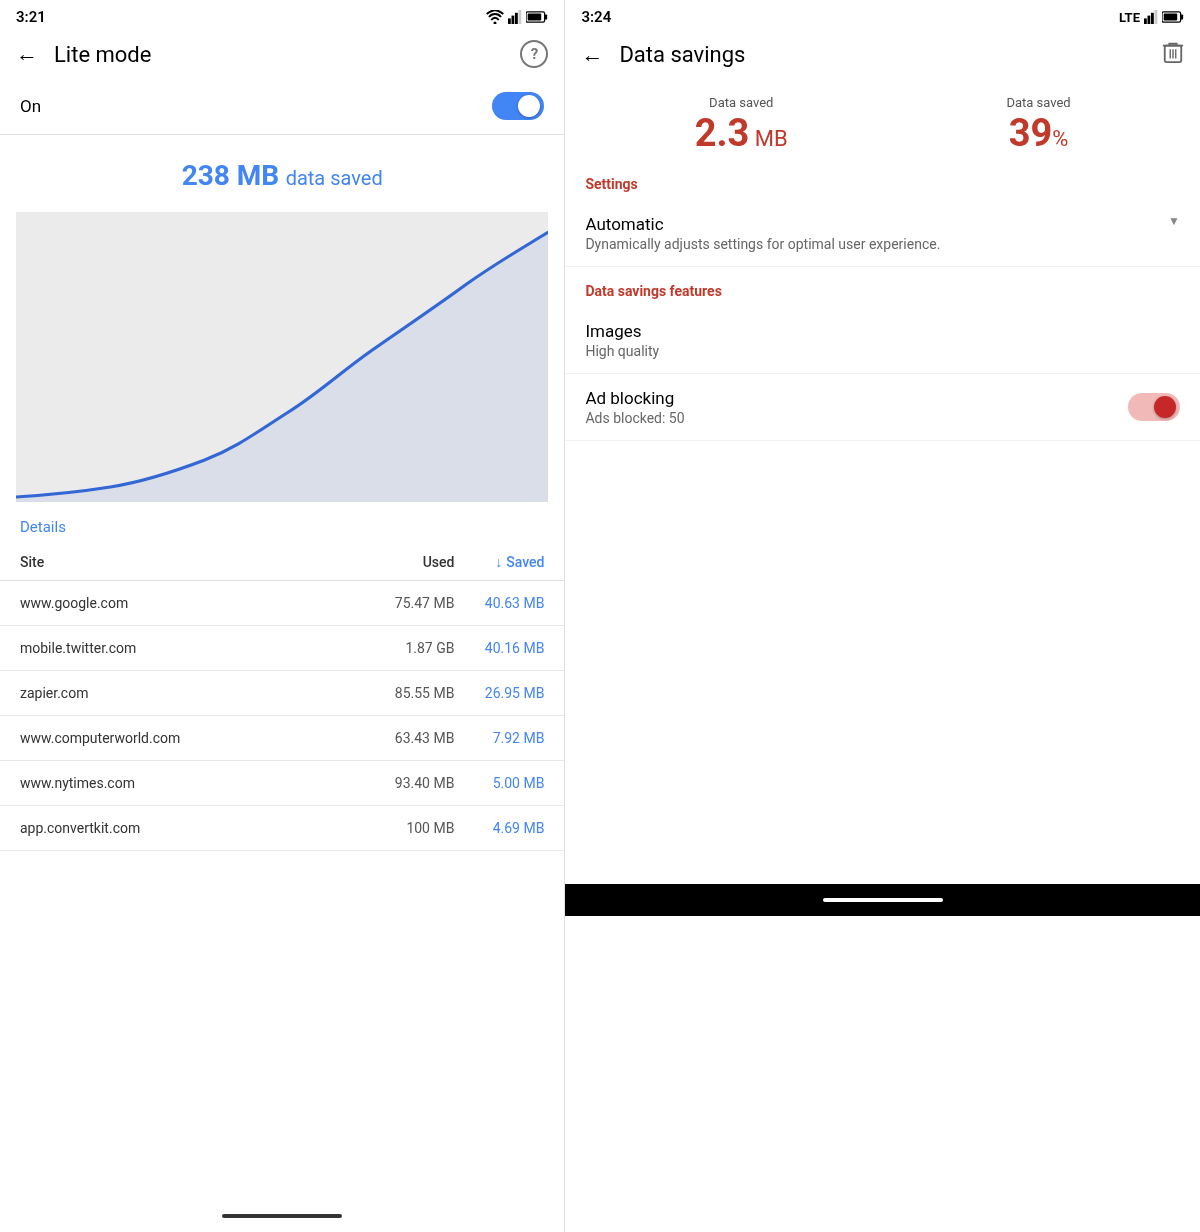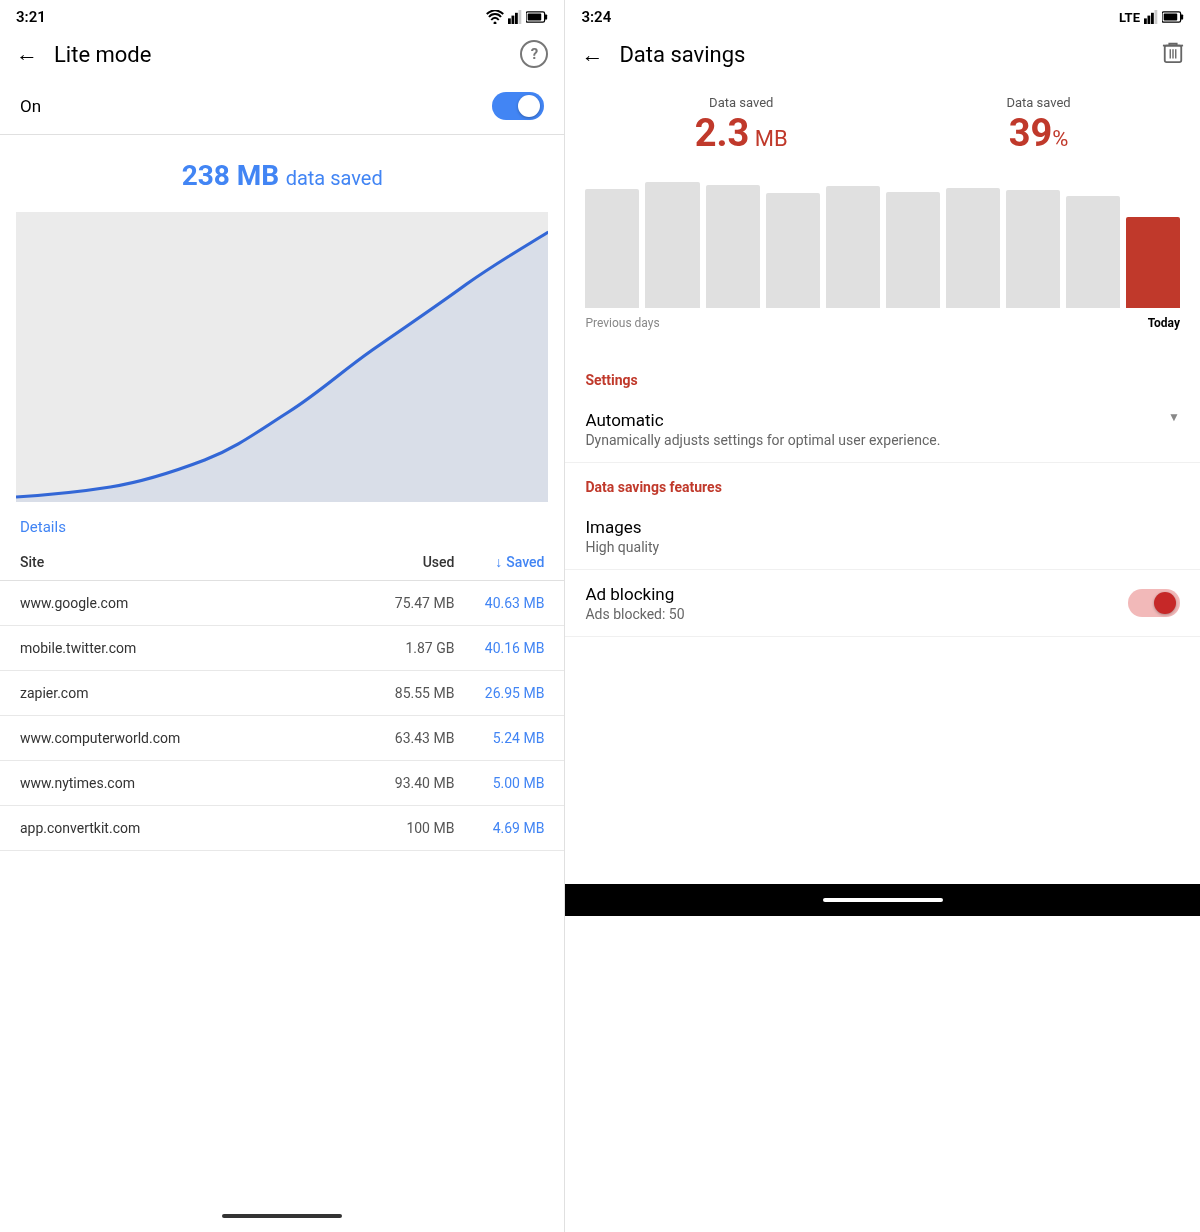--- a/index.html
+++ b/index.html
@@ -352,21 +352,21 @@
       <span class="td-saved">40.16 MB</span>
     </div>
       <div class="table-row">
       <span class="td-site">zapier.com</span>
       <span class="td-used">85.55 MB</span>
       <span class="td-saved">26.95 MB</span>
     </div>
       <div class="table-row">
       <span class="td-site">www.computerworld.com</span>
       <span class="td-used">63.43 MB</span>
-      <span class="td-saved">5.24 MB</span>
+      <span class="td-saved">7.92 MB</span>
     </div>
       <div class="table-row">
       <span class="td-site">www.nytimes.com</span>
       <span class="td-used">93.40 MB</span>
       <span class="td-saved">5.00 MB</span>
     </div>
       <div class="table-row">
       <span class="td-site">app.convertkit.com</span>
       <span class="td-used">100 MB</span>
       <span class="td-saved">4.69 MB</span>
@@ -421,43 +421,20 @@
       </div>
     </div>
     <div class="stat-item">
       <div class="stat-label">Data saved</div>
       <div class="stat-value-large">
         39<span class="stat-unit">%</span>
       </div>
     </div>
   </div>
 
-  <div class="bar-chart-container">
-    <div style="display:flex; align-items:flex-end; height:140px; gap:6px; padding:0 4px; position:relative;">
-
-      <div id="bar-chart-bars" style="display:flex; align-items:flex-end; flex:1; gap:6px; height:140px;">
-          <div style="flex: 1 1 0%; height: 85%; background: rgb(224, 224, 224); border-radius: 2px 2px 0px 0px;"></div>
-          <div style="flex: 1 1 0%; height: 90%; background: rgb(224, 224, 224); border-radius: 2px 2px 0px 0px;"></div>
-          <div style="flex: 1 1 0%; height: 88%; background: rgb(224, 224, 224); border-radius: 2px 2px 0px 0px;"></div>
-          <div style="flex: 1 1 0%; height: 82%; background: rgb(224, 224, 224); border-radius: 2px 2px 0px 0px;"></div>
-          <div style="flex: 1 1 0%; height: 87%; background: rgb(224, 224, 224); border-radius: 2px 2px 0px 0px;"></div>
-          <div style="flex: 1 1 0%; height: 83%; background: rgb(224, 224, 224); border-radius: 2px 2px 0px 0px;"></div>
-          <div style="flex: 1 1 0%; height: 86%; background: rgb(224, 224, 224); border-radius: 2px 2px 0px 0px;"></div>
-          <div style="flex: 1 1 0%; height: 84%; background: rgb(224, 224, 224); border-radius: 2px 2px 0px 0px;"></div>
-          <div style="flex: 1 1 0%; height: 80%; background: rgb(224, 224, 224); border-radius: 2px 2px 0px 0px;"></div>
-          <div style="flex: 1 1 0%; height: 65%; background: rgb(192, 57, 43); border-radius: 2px 2px 0px 0px;"></div>
-        </div>
-
-    </div>
-
-    <div style="display:flex; justify-content:space-between; padding:4px 4px 0; font-size:12px; color:#888; margin-top:4px;">
-      <span>Previous days</span>
-      <span style="font-weight:700; color:#000;">Today</span>
-    </div>
-  </div>
 
   <div class="section-header">Settings</div>
 
   <div class="settings-item">
     <div class="settings-item-text">
       <div class="settings-item-title">Automatic</div>
       <div class="settings-item-desc">Dynamically adjusts settings for optimal user experience.</div>
     </div>
     <span class="dropdown-arrow">▼</span>
   </div>

